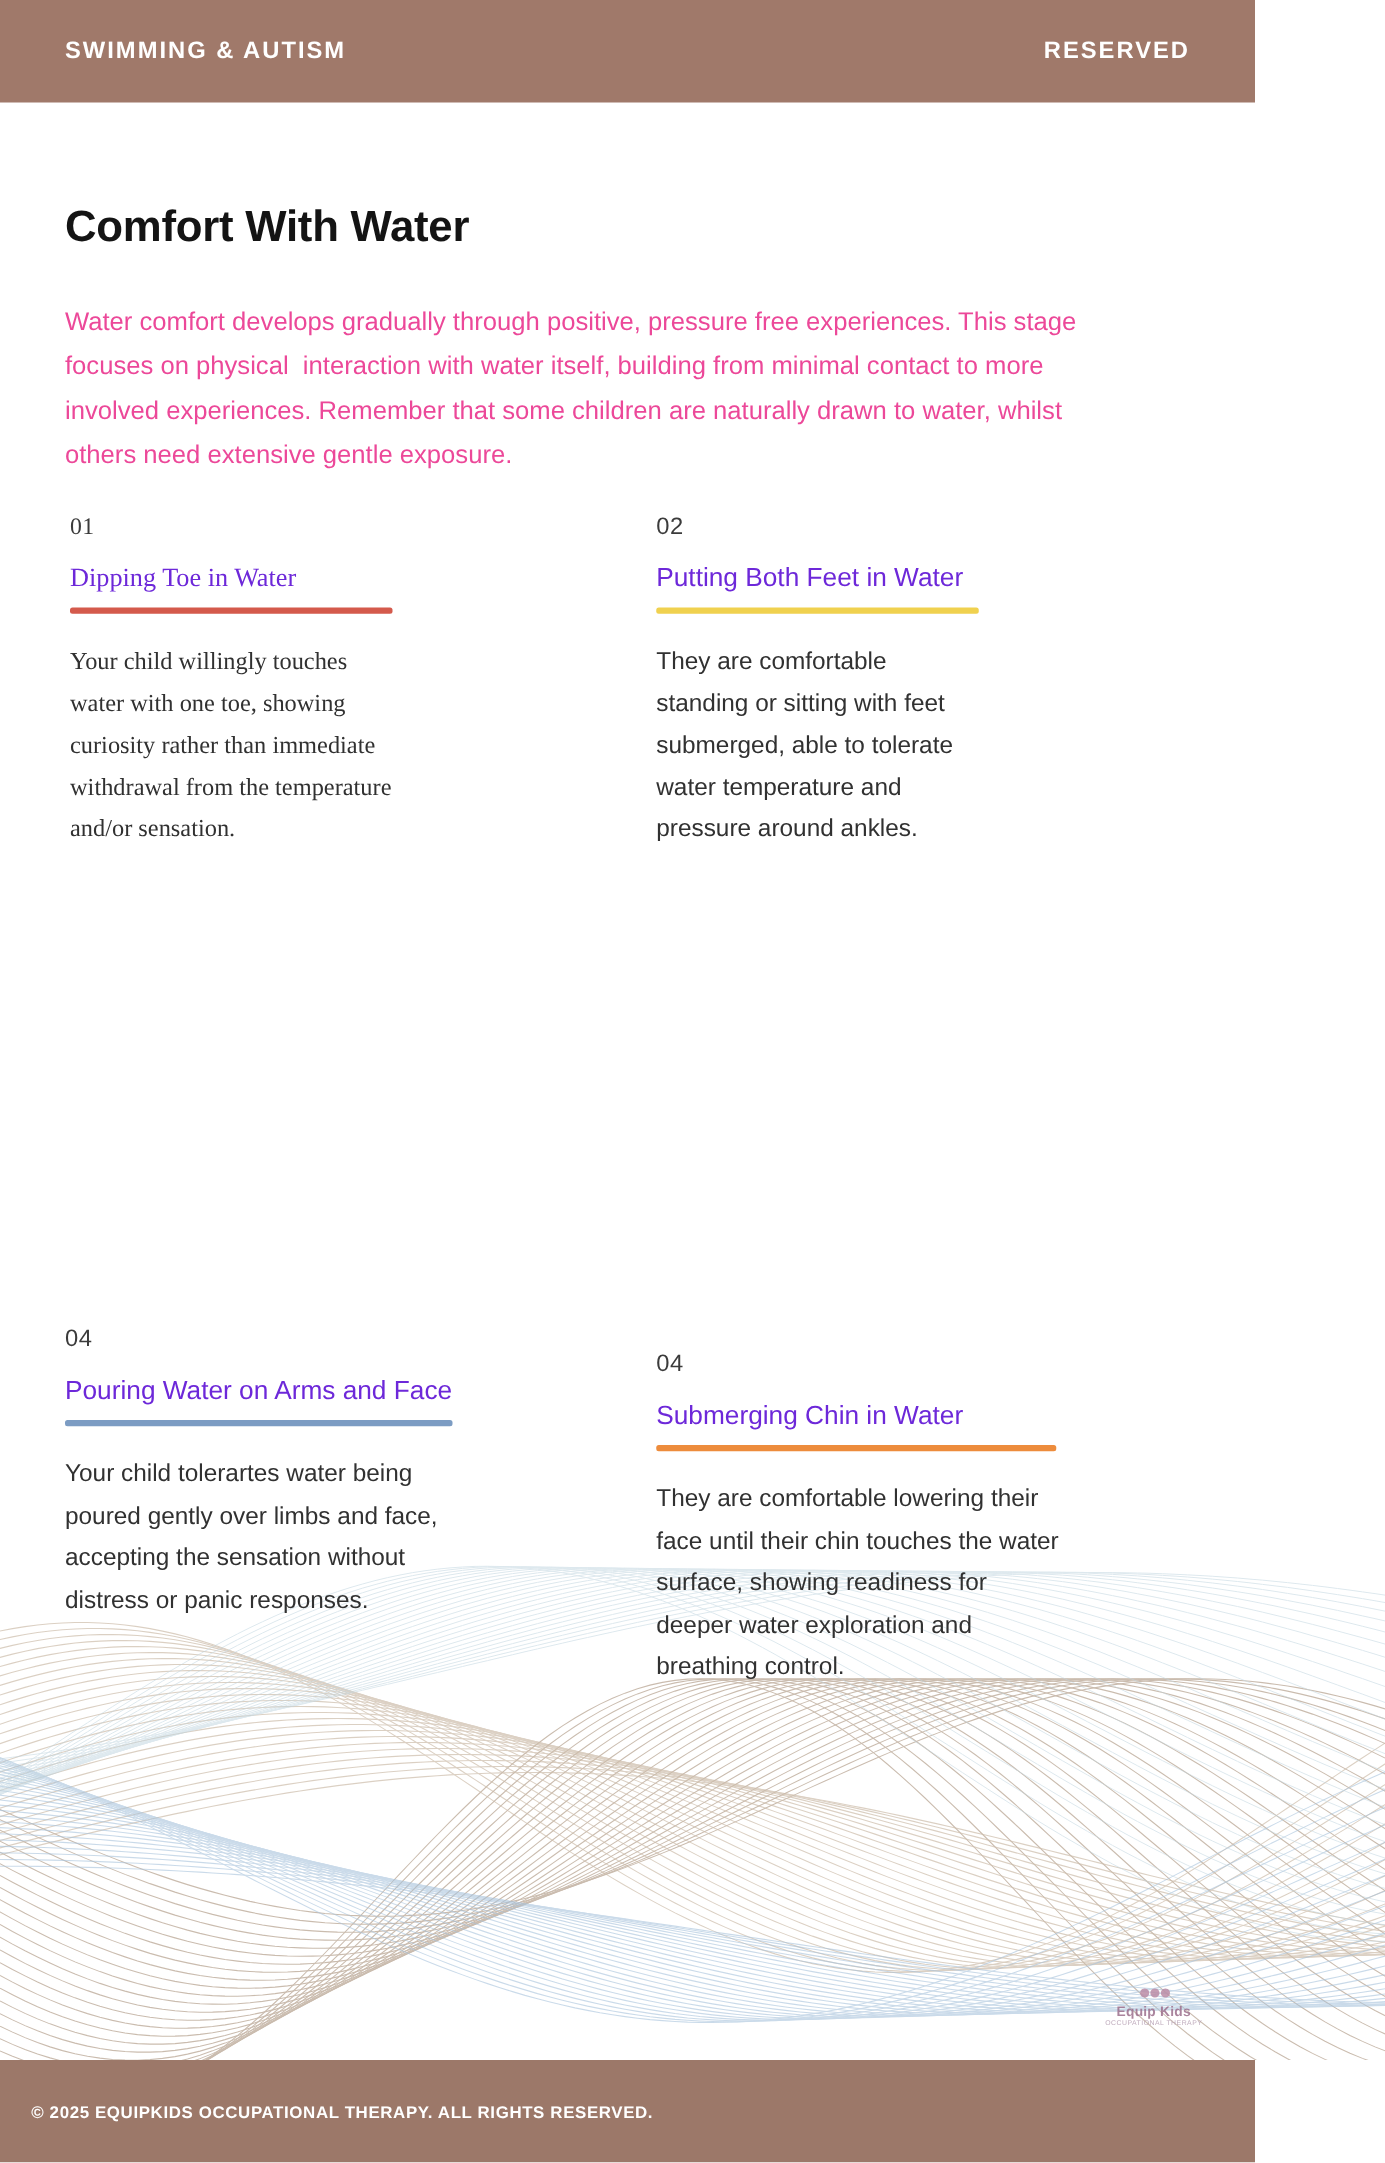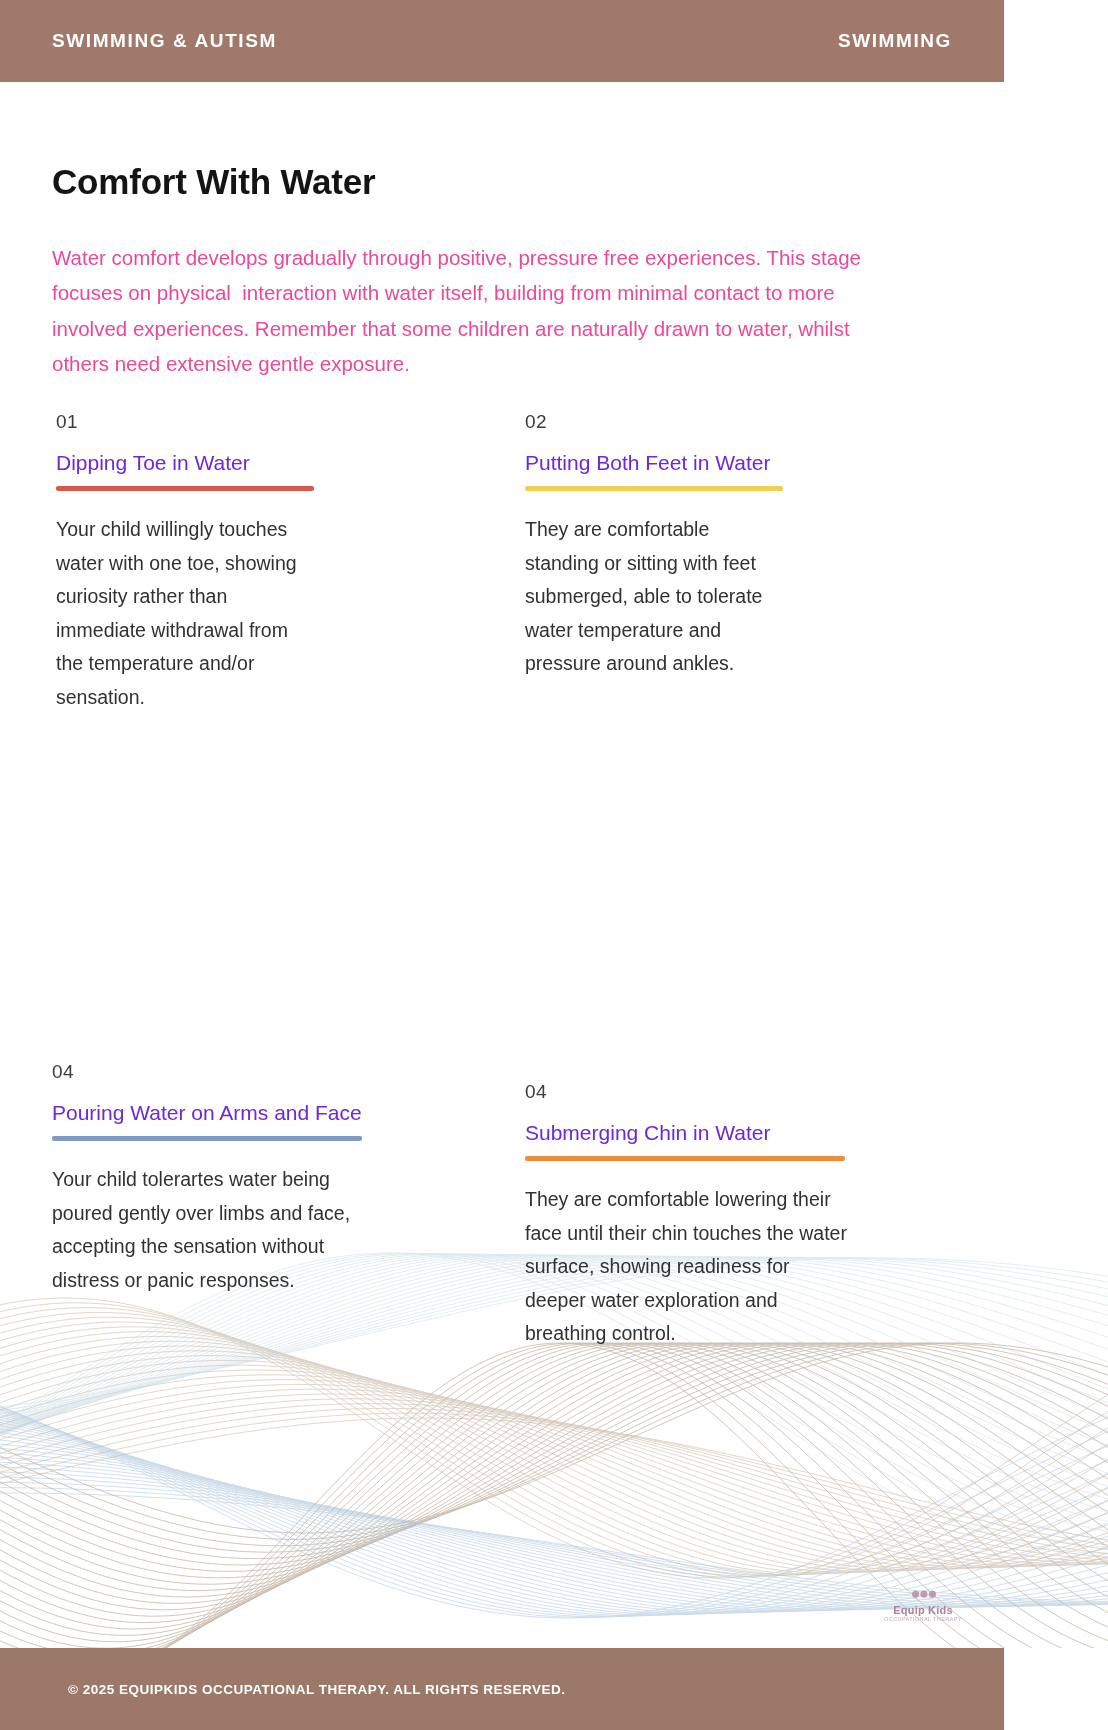--- a/index.html
+++ b/index.html
@@ -102,21 +102,21 @@
   }
 
   .card-body {
     margin-top: 22px;
     font-size: 19.5px;
     line-height: 1.72;
     color: #313131;
   }
 
   
-  .card-01 { left: 4px;   top: 8px;   width: 258px; }
+  .card-01 { left: 4px;   top: 8px;   width: 258px; font-family: Liberation Serif, serif; }
   .card-01 .card-rule { width: 258px; }
 
   .card-02 { left: 473px; top: 8px;   width: 258px; }
   .card-02 .card-rule { width: 258px; }
 
   .card-03 { left: 236px; top: 325px; width: 258px; }
   .card-03 .card-rule { width: 258px; }
 
   .card-04 { left: 0px;   top: 658px; width: 310px; }
   .card-04 .card-rule { width: 310px; }
@@ -167,40 +167,40 @@
     color: #b39bb0;
     letter-spacing: 0.4px;
   }
 
   
   .bottom-bar {
     height: 82px;
     background: #9c7869;
     display: flex;
     align-items: center;
-    padding: 0 68px;
+    padding: 0 25px;
     flex: 0 0 auto;
     position: relative;
     z-index: 5;
   }
   .copyright {
     color: #ffffff;
     font-size: 13.5px;
     font-weight: bold;
     letter-spacing: 0.5px;
   }
 </style>
 </head>
 <body>
 
 <div class="page">
 
   <div class="top-bar" style="background: rgb(160, 121, 106);">
     <div class="top-bar-left">SWIMMING &amp; AUTISM</div>
-    <div class="top-bar-right">SWIMMING</div>
+    <div class="top-bar-right">RESERVED</div>
   </div>
 
   <div class="content">
 
     <h1 class="page-title">Comfort With Water</h1>
 
     <p class="intro">Water comfort develops gradually through positive, pressure free experiences. This stage focuses on physical  interaction with water itself, building from minimal contact to more involved experiences. Remember that some children are naturally drawn to water, whilst others need extensive gentle exposure.</p>
 
     <div class="cards">
 

